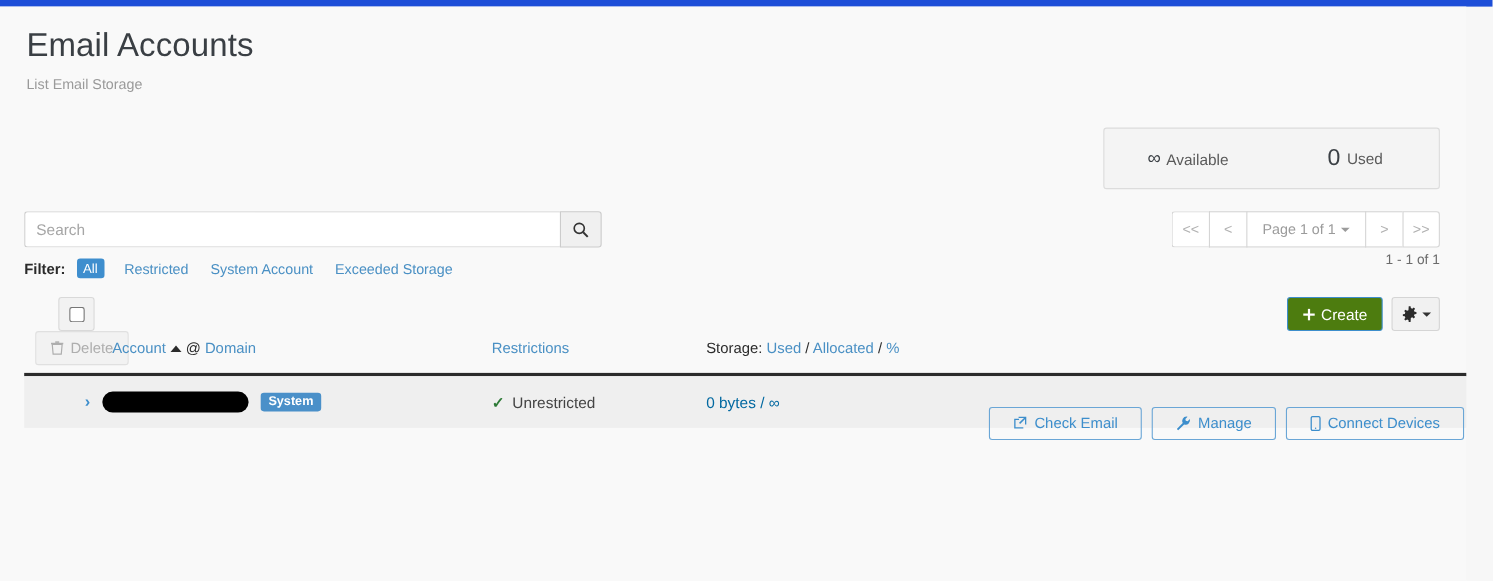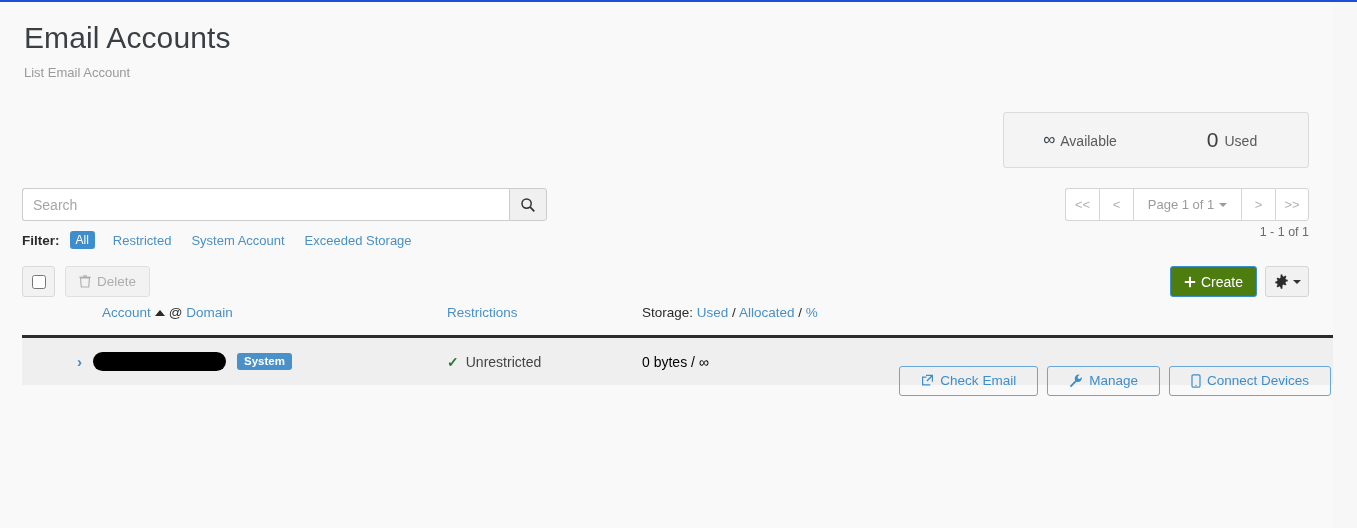--- a/index.html
+++ b/index.html
@@ -16,21 +16,21 @@
     font-family: "Liberation Sans", sans-serif;
     font-size: 14px;
     color: #333333;
     -webkit-font-smoothing: antialiased;
   }
   .page {
     position: relative;
     width: 1357px;
     height: 528px;
     background: #f7f7f7;
-    border-top: 2px solid #1d4ed8;
+    border-top: 6px solid #1d4ed8;
   }
   .content {
     position: absolute;
     left: 0;
     top: 0;
     width: 1333px;
     height: 528px;
     background: #f9f9f9;
     padding: 0 24px;
   }
@@ -209,20 +209,21 @@
     color: #6b6b6b;
   }
 
   
   .toolbar {
     position: absolute;
     left: 22px;
     top: 264px;
     display: flex;
     align-items: center;
+    flex-direction: column;
   }
   .chk-box-btn {
     width: 33px;
     height: 31px;
     border: 1px solid #d9d9d9;
     background: #f2f2f2;
     border-radius: 3px;
     display: flex;
     align-items: center;
     justify-content: center;
@@ -361,21 +362,21 @@
     cursor: pointer;
   }
   .cell-restrict {
     width: 195px;
     display: flex;
     align-items: center;
     gap: 7px;
     color: #444;
   }
   .check-ok { color: #2d7a36; font-size: 14px; font-weight: bold; }
-  .cell-storage { flex: 1; color: #000000; }
+  .cell-storage { flex: 1; color: #0369a1; }
 
   .row-actions {
     position: absolute;
     right: 0;
     top: 47px;
     height: 47px;
     display: flex;
     align-items: center;
     gap: 9px;
     padding-right: 2px;
@@ -397,21 +398,21 @@
   }
   svg { display: block; }
 </style>
 </head>
 <body>
 
 <div class="page">
   <div class="content">
 
     <h1 class="page-title">Email Accounts</h1>
-    <div class="page-subtitle">List Email Account</div>
+    <div class="page-subtitle">List Email Storage</div>
 
 
     <div class="stat-box">
       <div class="stat-cell">
         <span class="stat-value inf">∞</span><span class="stat-label">Available</span>
       </div>
       <div class="stat-cell">
         <span class="stat-value">0</span><span class="stat-label">Used</span>
       </div>
     </div>

